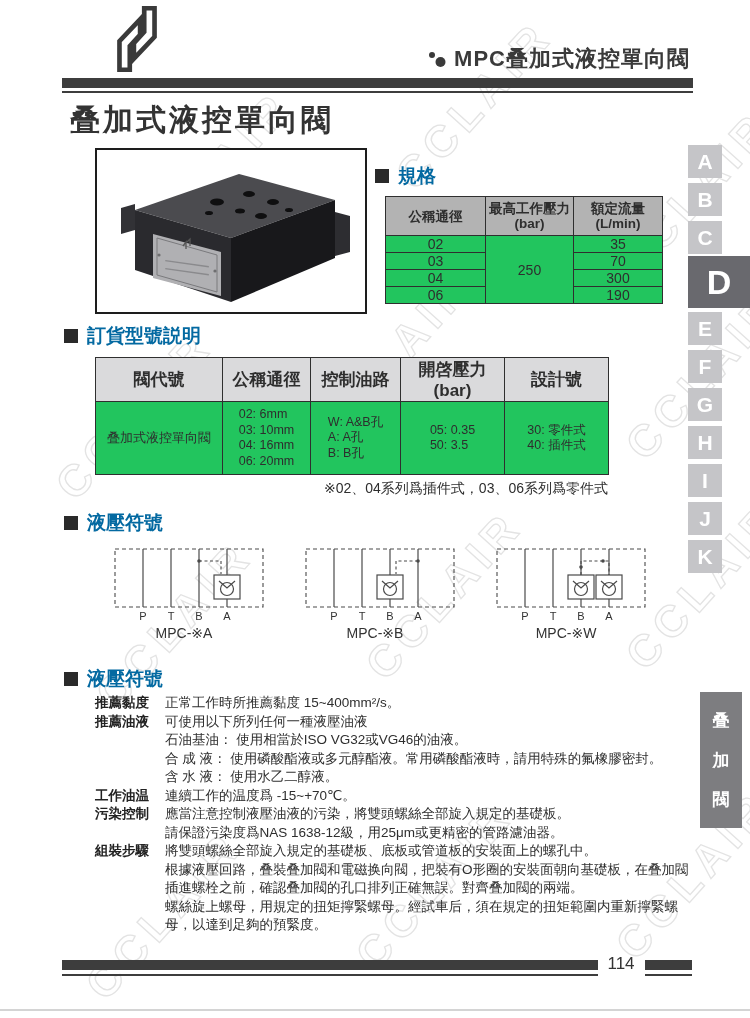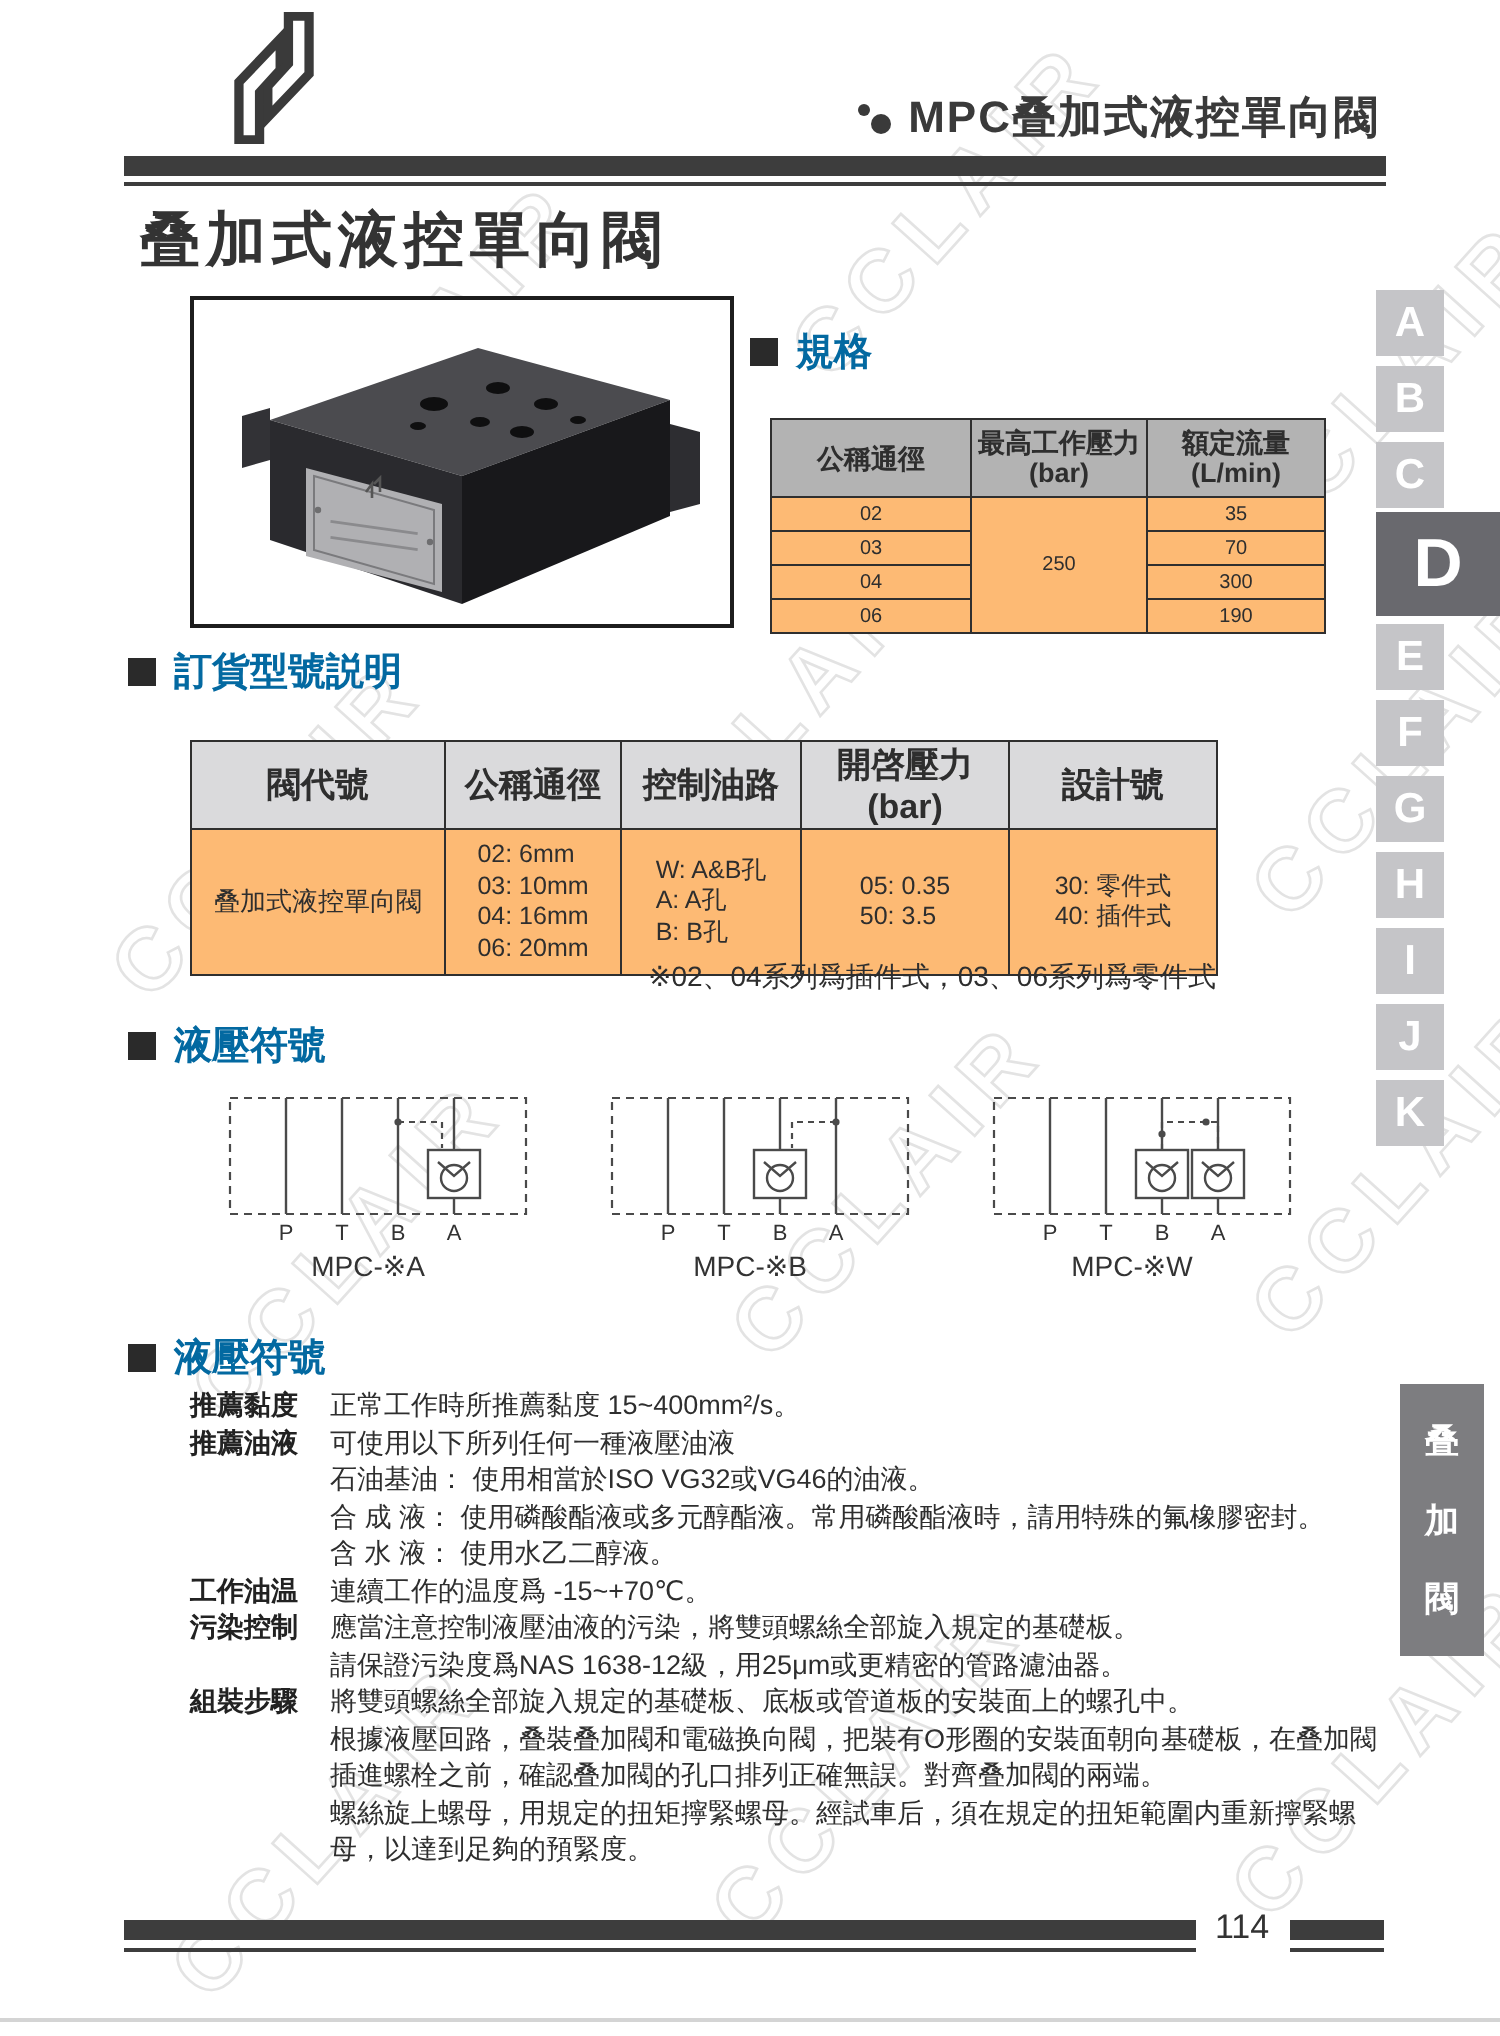--- a/index.html
+++ b/index.html
@@ -19,26 +19,26 @@
   .h-bar{left:62px;top:78px;width:631px;height:10px;background:#3d3d3d;}
   .h-line{left:62px;top:91px;width:631px;height:2px;background:#3d3d3d;}
 
   .page-title{left:70px;top:100px;font-size:30px;font-weight:bold;color:#333;letter-spacing:3px;}
 
   .photo-frame{left:95px;top:148px;width:268px;height:162px;border:2px solid #1d1d1d;background:#fff;}
 
   .sec-head{display:flex;align-items:center;gap:9px;font-size:19px;font-weight:bold;color:#0369a1;}
   .sec-head .sq{width:14px;height:14px;background:#2a2a2a;flex:0 0 auto;}
 
-  table{border-collapse:collapse;background:#fdba74;margin-top:13px;}
+  table{border-collapse:collapse;background:#22c55e;}
   td,th{border:1.5px solid #2f2f2f;text-align:center;vertical-align:middle;padding:0;}
 
   .spec-table{left:385px;top:196px;}
   .spec-table th{background:#b3b3b3;font-size:13.5px;font-weight:600;height:38px;line-height:15px;}
-  .spec-table td{font-size:10px;height:16px;}
+  .spec-table td{font-size:14px;height:16px;}
 
   .order-table{left:95px;top:357px;}
   .order-table .r1 td{background:#bfbfc2;font-size:14px;height:28px;}
   .order-table .r2 td{background:#dadadc;font-size:17px;font-weight:700;height:22px;}
   .order-table .r3 td{height:72px;font-size:13px;}
   .cellblock{display:inline-block;text-align:left;font-size:12.5px;line-height:15.5px;}
   .order-note{left:95px;top:480px;width:513px;text-align:right;font-size:14px;color:#2e2e2e;}
 
   .diag{position:absolute;top:543px;width:170px;height:100px;}
 

